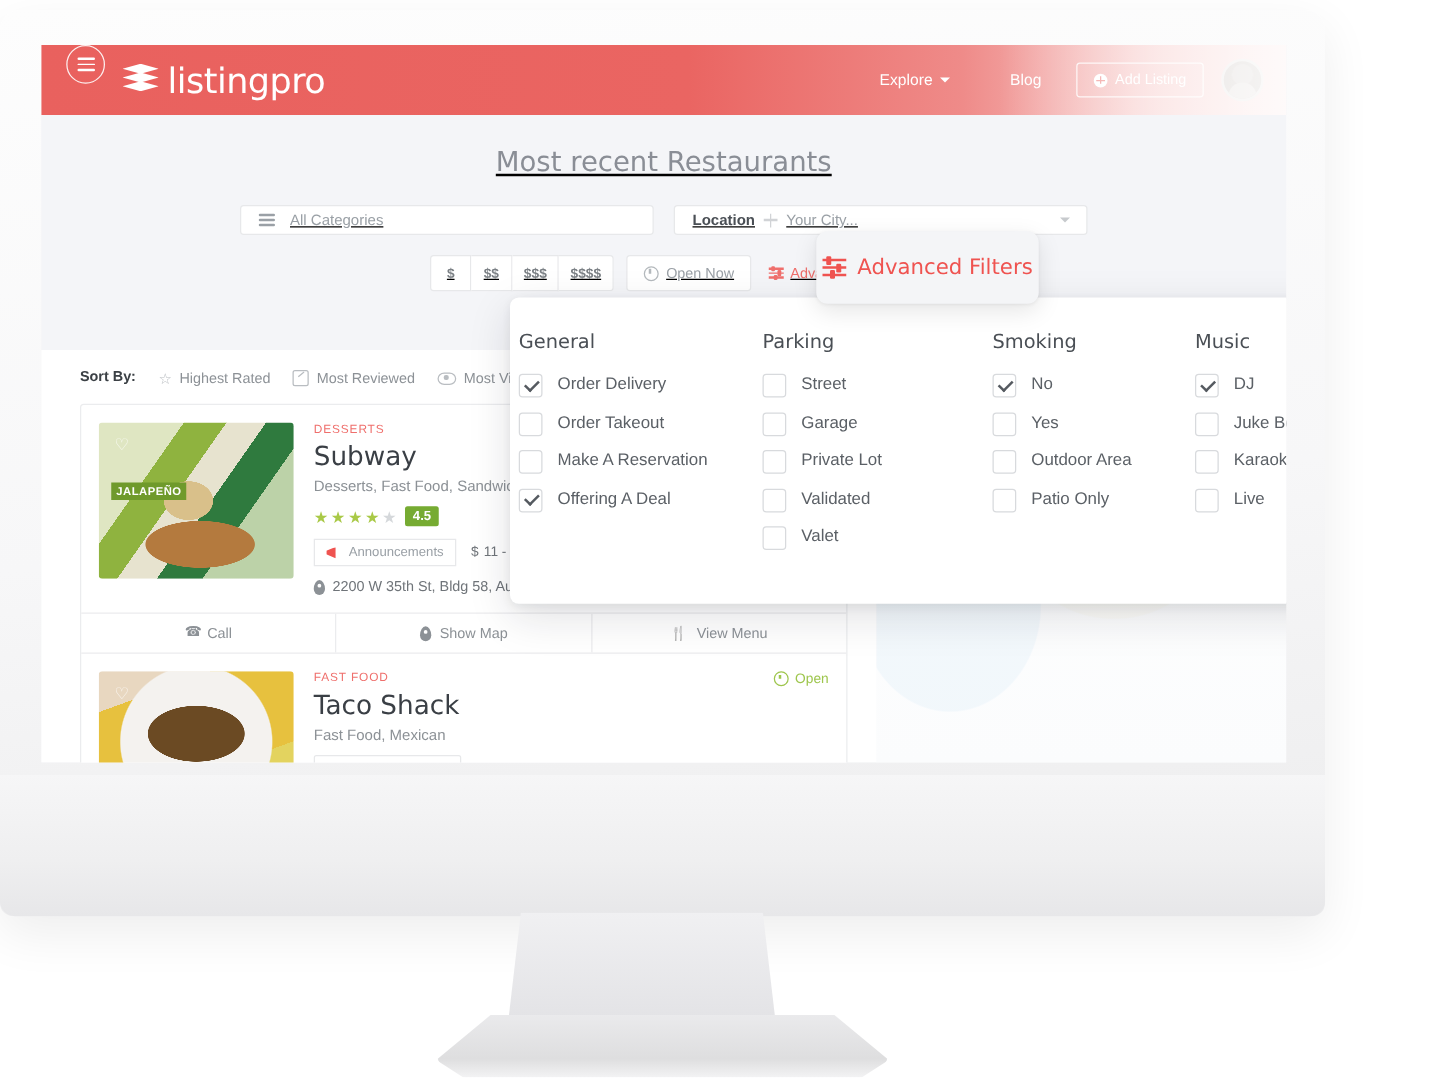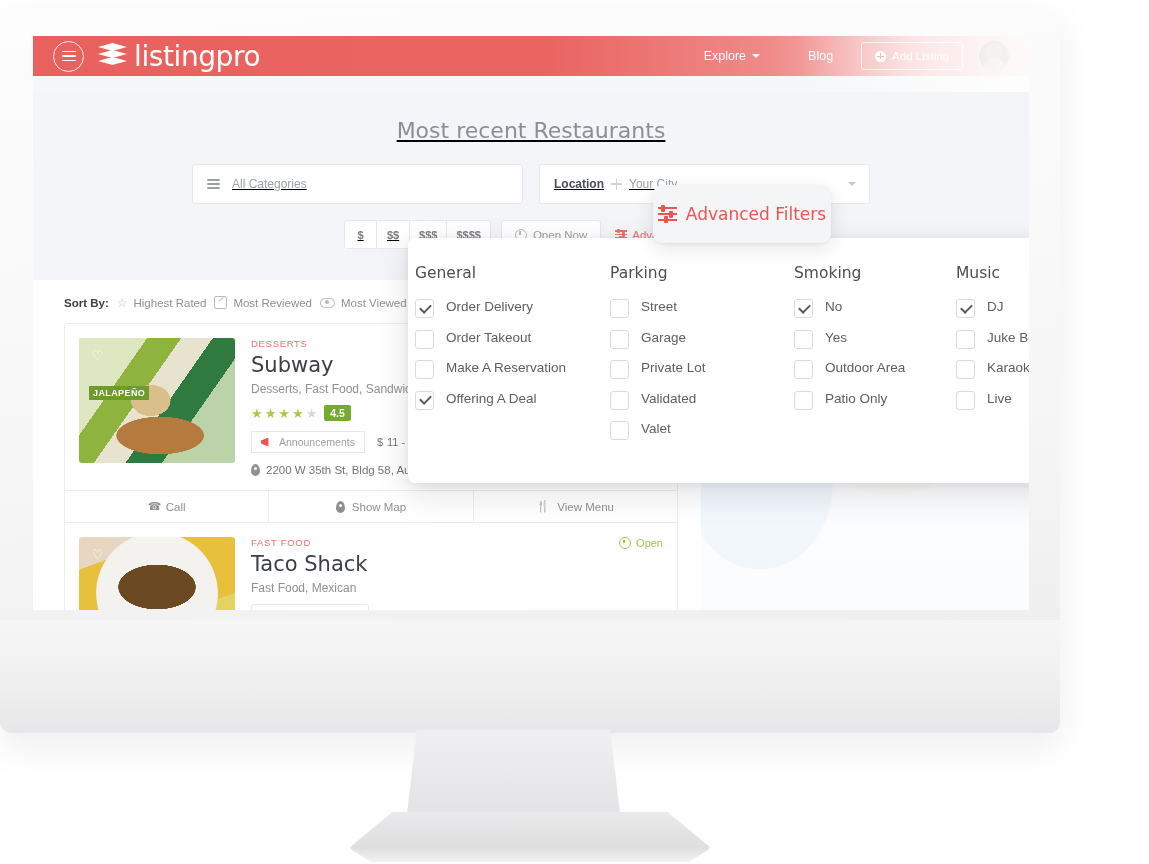--- a/index.html
+++ b/index.html
@@ -36,23 +36,23 @@
   }
 
   
   .screen{
     position:absolute;left:33px;top:36px;width:996px;height:574px;
     background:#f6f7f9;overflow:hidden;
   }
 
   
   .topbar{
-    position:absolute;left:0;top:0;width:996px;height:40px;
+    position:absolute;left:0;top:0;width:996px;height:56px;
     background:linear-gradient(90deg,#e9615e 0%,#ea6562 52%,#ef8b89 74%,#f7c9c8 88%,#fbe4e3 100%);
-    display:flex;align-items:center;
+    display:flex;
   }
   .topbar-fade{
     position:absolute;right:0;top:0;width:230px;height:56px;
     background:linear-gradient(90deg,rgba(255,255,255,0) 0%,rgba(255,255,255,.55) 55%,rgba(255,255,255,.82) 100%);
     pointer-events:none;
   }
   .burger{
     margin-left:20px;width:29px;height:29px;border-radius:50%;
     border:1.6px solid rgba(255,255,255,.9);
     display:flex;flex-direction:column;justify-content:center;align-items:center;gap:3px;
@@ -103,21 +103,21 @@
   }
 
   
   .hero{position:absolute;left:0;top:56px;width:996px;height:188px;background:#f4f5f8;text-decoration:underline;}
   .hero-title{
     text-align:center;color:#8a8e96;font-size:22px;padding-top:26px;font-weight:400;
     font-family:"DejaVu Sans", sans-serif;
   }
   .search-row{display:flex;justify-content:center;gap:16px;margin-top:21px;}
   .field{
-    background:#fff;border:1px solid #e7e8ea;border-radius:3px;height:40px;
+    background:#fff;border:1px solid #e7e8ea;border-radius:3px;height:24px;
     display:flex;align-items:center;padding:0 14px;box-sizing:border-box;
   }
   .field.cat{width:331px;}
   .field.loc{width:331px;justify-content:flex-start;position:relative;}
   .list-icon{display:flex;flex-direction:column;gap:2.5px;margin-right:12px;}
   .list-icon i{display:block;width:13px;height:1.6px;background:#9aa0a6;border-radius:1px;}
   .field .ph{color:#9aa0a6;font-size:12px;}
   .loc-label{color:#4a4f55;font-size:12px;font-weight:bold;margin-right:7px;}
   .geo{
     width:11px;height:11px;margin-right:7px;position:relative;flex:none;opacity:.45;
@@ -168,21 +168,21 @@
   .adv-callout .slider-icon{width:19px;gap:3.5px;}
   .adv-callout .slider-icon i{width:19px;height:2.2px;}
   .adv-callout .slider-icon i:after{width:4.6px;height:7px;top:-2.4px;}
   .adv-callout .slider-icon i:nth-child(1):after{left:3px;}
   .adv-callout .slider-icon i:nth-child(2):after{left:11px;}
   .adv-callout .slider-icon i:nth-child(3):after{left:6px;}
 
   
   .content{position:absolute;left:0;top:244px;width:996px;height:330px;background:#fff;}
   .listcol{position:absolute;left:31px;top:0;width:614px;}
-  .sortrow{display:flex;align-items:center;gap:8px;padding:16px 0 14px 0;font-size:11.5px;}
+  .sortrow{display:flex;gap:18px;padding:16px 0 14px 0;font-size:11.5px;}
   .sort-label{color:#3b4045;font-weight:bold;}
   .sort-item{display:flex;align-items:center;gap:6px;color:#8c9196;}
   .star-o{color:#b9bdc1;font-size:12px;line-height:1;}
   .pencil{width:11px;height:11px;border:1.2px solid #b9bdc1;border-radius:2px;position:relative;flex:none;}
   .pencil:after{content:"";position:absolute;left:3px;top:2px;width:6px;height:1.2px;background:#b9bdc1;transform:rotate(-40deg);}
   .eye{width:13px;height:8px;border:1.2px solid #b9bdc1;border-radius:50%/70% 70% 70% 70%;position:relative;flex:none;}
   .eye:after{content:"";position:absolute;left:4.3px;top:1.7px;width:3.4px;height:3.4px;border-radius:50%;background:#b9bdc1;}
 
   .card{border:1px solid #ebecee;border-radius:3px;background:#fff;}
   .card-body{display:flex;padding:14px;gap:16px;}

